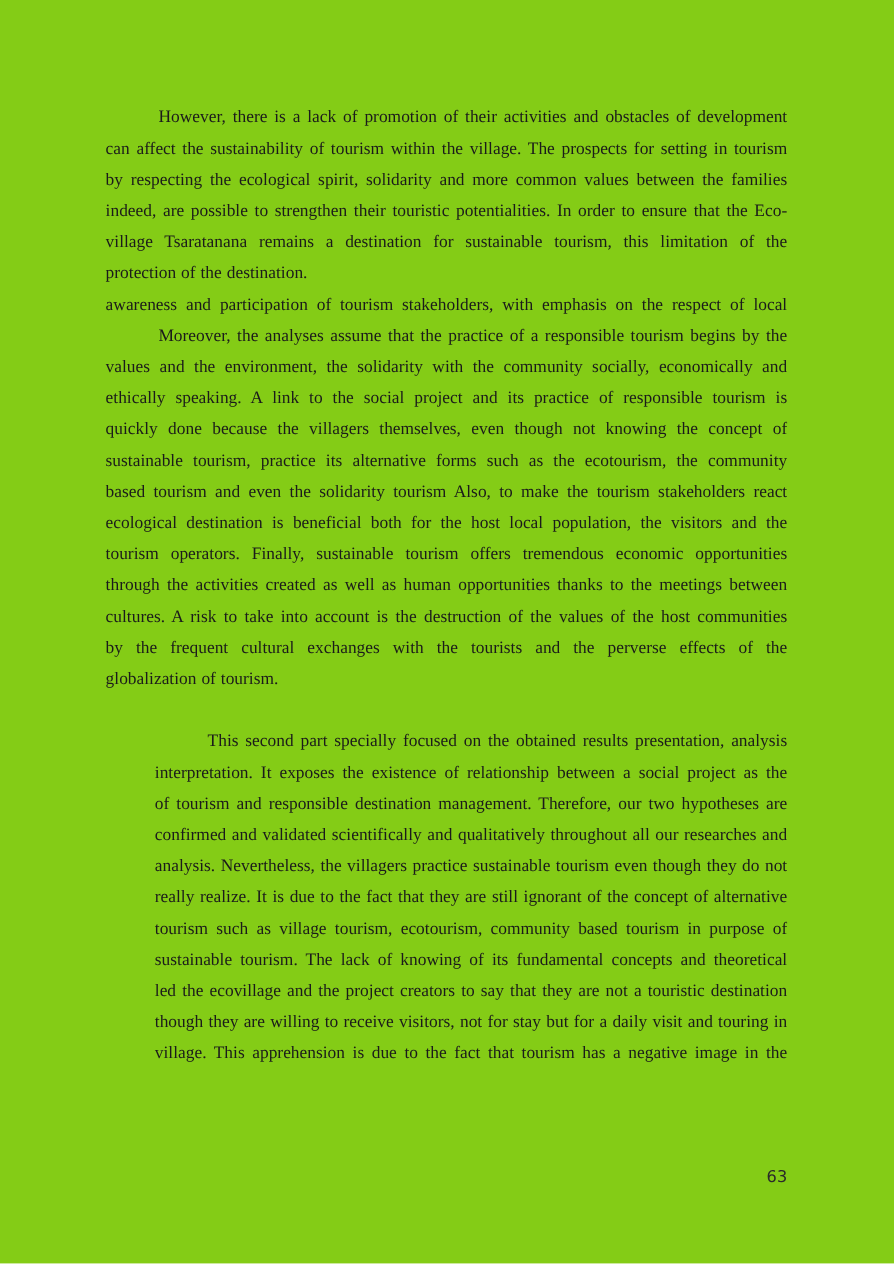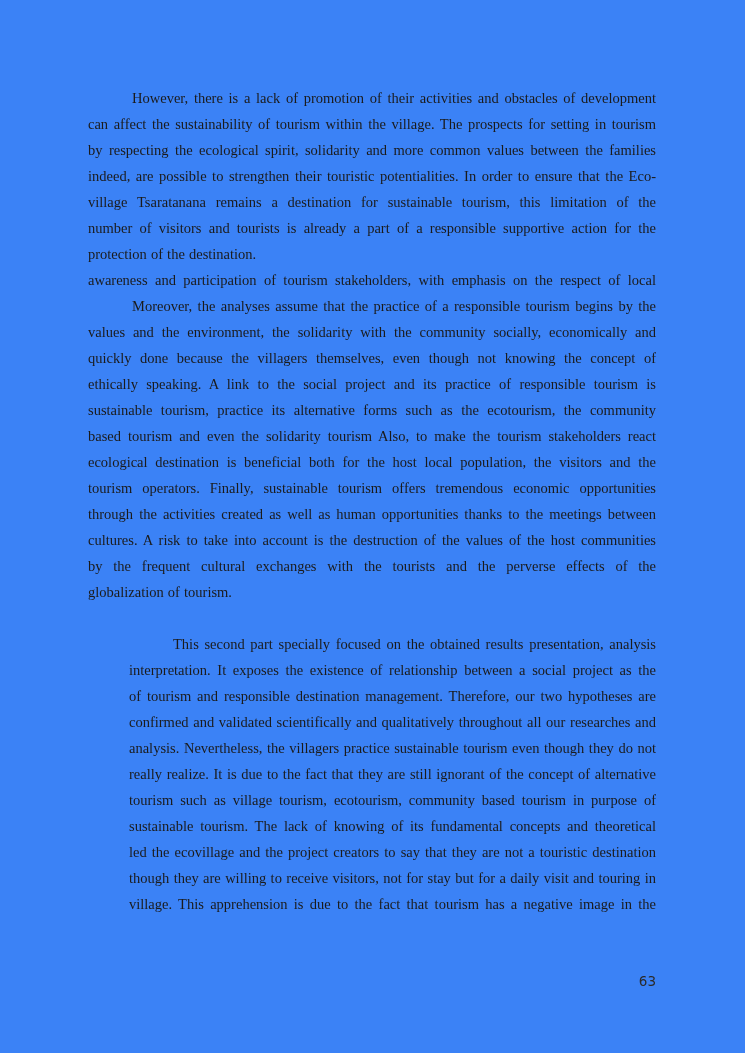--- a/index.html
+++ b/index.html
@@ -4,21 +4,21 @@
 <style>
   html, body {
     margin: 0;
     padding: 0;
     background: #ffffff;
   }
   .page {
     position: relative;
     width: 745px;
     height: 1053px;
-    background: #3b82f6;
+    background: #84cc16;
     overflow: hidden;
     font-family: "Liberation Serif", "DejaVu Serif", serif;
     color: #1b1b1b;
   }
   .content {
     position: absolute;
     left: 88px;
     top: 85px;
     width: 568px;
   }
@@ -58,29 +58,28 @@
 <body>
 
 <div class="page">
   <div class="content" id="paragraphs-container">
       <div class="para">
         <div class="line indent">However, there is a lack of promotion of their activities and obstacles of development</div>
         <div class="line">can affect the sustainability of tourism within the village. The prospects for setting in tourism</div>
         <div class="line">by respecting the ecological spirit, solidarity and more common values between the families</div>
         <div class="line">indeed, are possible to strengthen their touristic potentialities. In order to ensure that the Eco-</div>
         <div class="line">village Tsaratanana remains a destination for sustainable tourism, this limitation of the</div>
-        <div class="line">number of visitors and tourists is already a part of a responsible supportive action for the</div>
         <div class="line final">protection of the destination.</div>
       </div>
       <div class="para">
         <div class="line">awareness and participation of tourism stakeholders, with emphasis on the respect of local</div>
         <div class="line indent">Moreover, the analyses assume that the practice of a responsible tourism begins by the</div>
         <div class="line">values and the environment, the solidarity with the community socially, economically and</div>
+        <div class="line">ethically speaking. A link to the social project and its practice of responsible tourism is</div>
         <div class="line">quickly done because the villagers themselves, even though not knowing the concept of</div>
-        <div class="line">ethically speaking. A link to the social project and its practice of responsible tourism is</div>
         <div class="line">sustainable tourism, practice its alternative forms such as the ecotourism, the community</div>
         <div class="line">based tourism and even the solidarity tourism Also, to make the tourism stakeholders react</div>
         <div class="line">ecological destination is beneficial both for the host local population, the visitors and the</div>
         <div class="line">tourism operators. Finally, sustainable tourism offers tremendous economic opportunities</div>
         <div class="line">through the activities created as well as human opportunities thanks to the meetings between</div>
         <div class="line">cultures. A risk to take into account is the destruction of the values of the host communities</div>
         <div class="line">by the frequent cultural exchanges with the tourists and the perverse effects of the</div>
         <div class="line final">globalization of tourism.</div>
       </div>
       <div class="para spaced">

